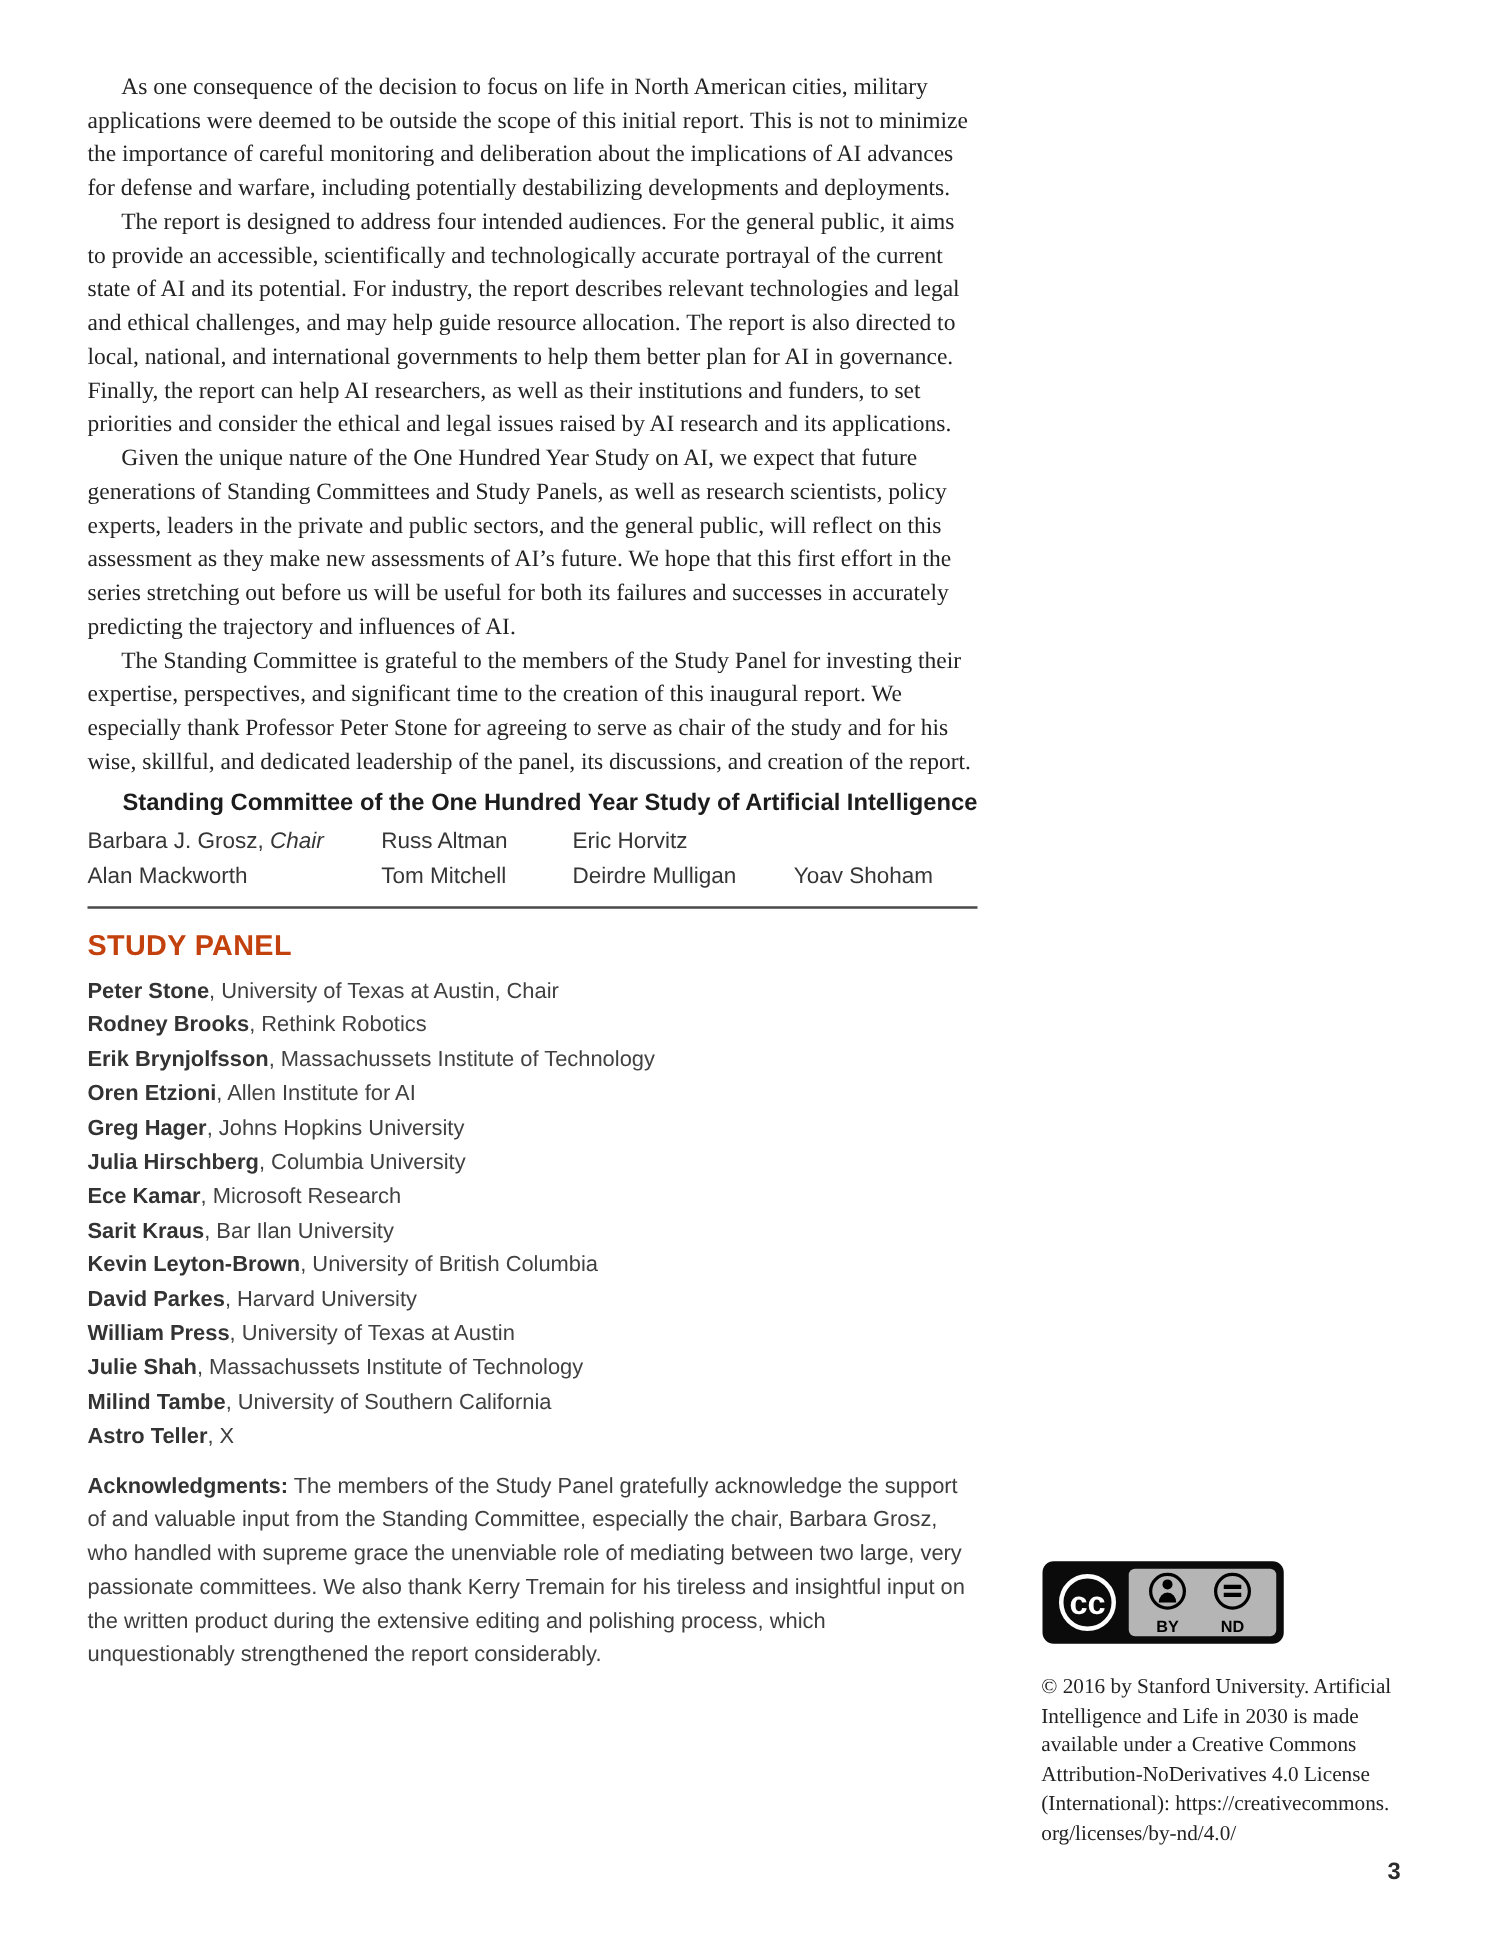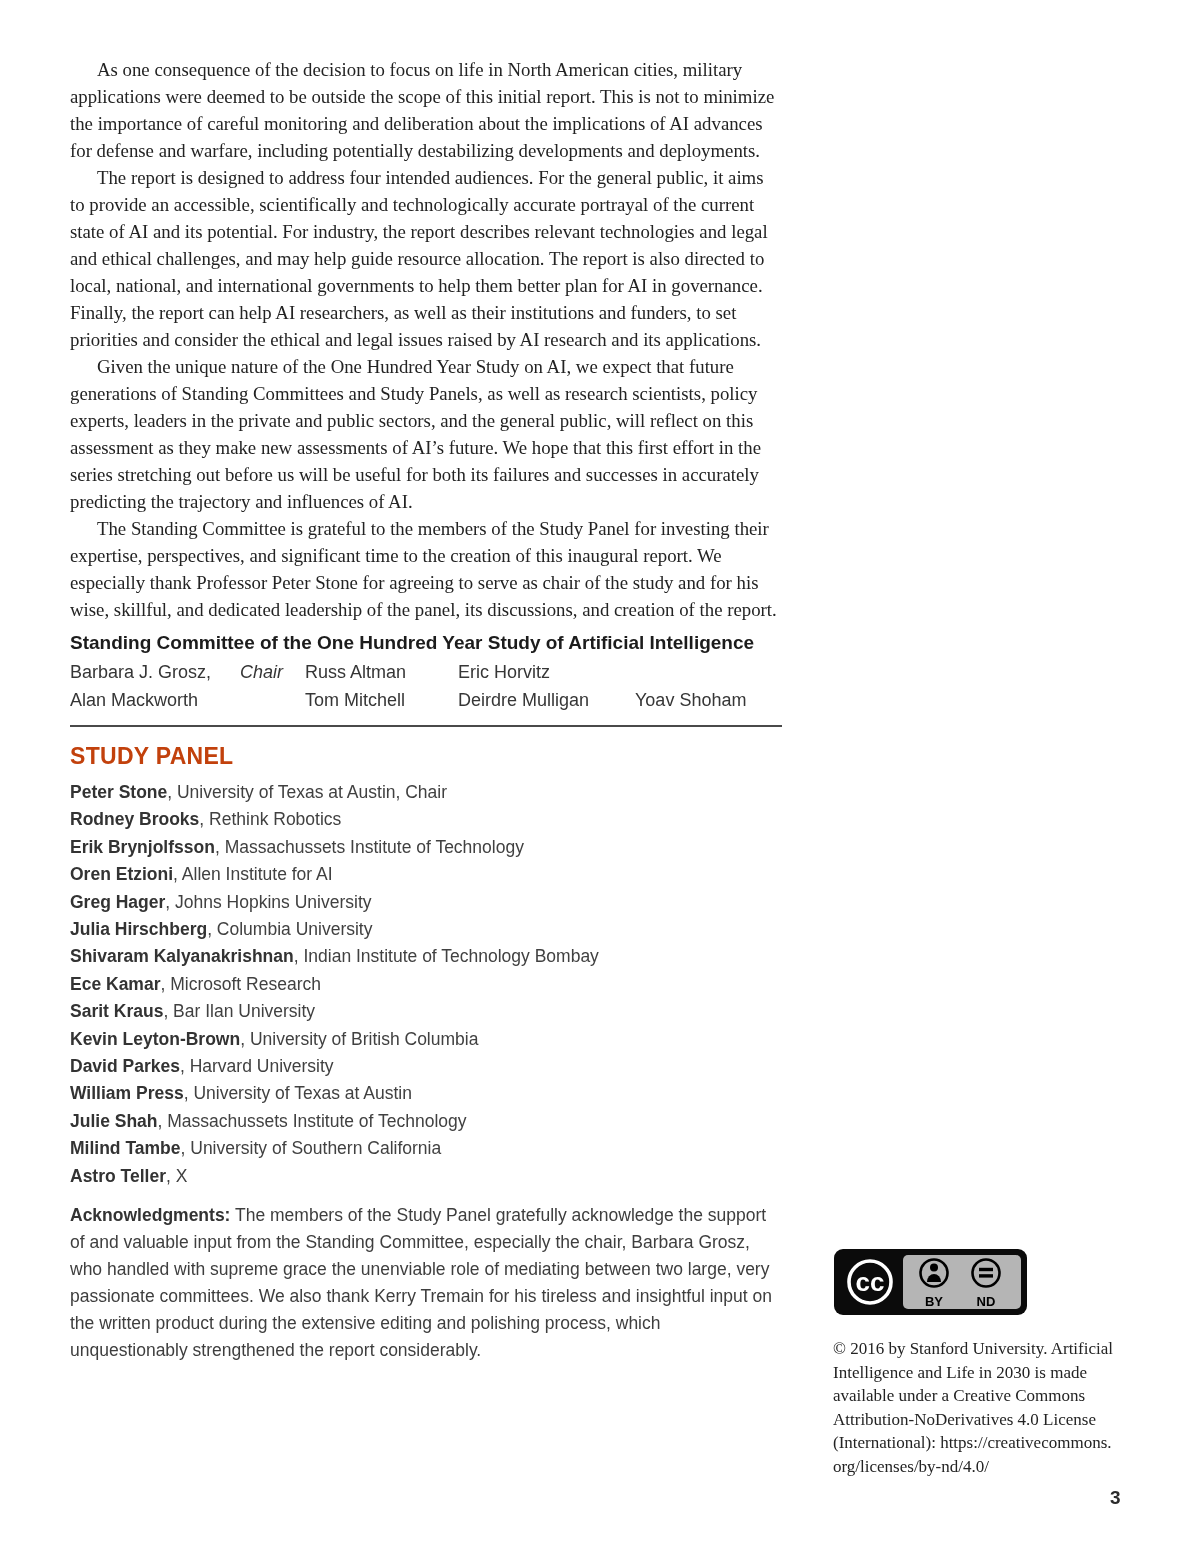--- a/index.html
+++ b/index.html
@@ -5,26 +5,26 @@
   html,body{margin:0;padding:0;}
   body{
     width:1200px;height:1555px;position:relative;background:#ffffff;
     font-family:"Liberation Sans",sans-serif;color:#2b2b2b;overflow:hidden;
   }
   .left-col{position:absolute;left:70px;top:56px;width:712px;}
   p.body-para{
     margin:0;font-family:"Liberation Serif",serif;font-size:18.8px;line-height:27px;
     color:#232323;text-indent:27px;
   }
-  .sc-heading{margin:9px 0 4px;font-size:19px;font-weight:bold;color:#1c1c1c;}
+  .sc-heading{margin:9px 0 4px;font-size:19px;font-weight:bold;color:#1c1c1c;text-align:right;}
   .sc-grid{
     display:grid;grid-template-columns:235px 153px 177px 1fr;
     font-size:18px;color:#363636;line-height:28px;
   }
-  .it{font-style:italic;margin-left:24px;}
+  .it{font-style:italic;}
   .divider{border:none;border-top:2px solid #4a4a4a;margin:11px 0 0;}
   .sp-heading{margin:16px 0 9px;font-size:23px;font-weight:bold;letter-spacing:.3px;}
   .panel-line{font-size:17.5px;line-height:27.4px;color:#414141;}
   .pname{font-weight:bold;color:#333333;}
   .ack{margin-top:12px;font-size:17.5px;line-height:27px;color:#3e3e3e;}
   .ack-label{font-weight:bold;color:#333333;}
   .cc-badge{position:absolute;left:833px;top:1248px;width:195px;height:68px;}
   .license-text{
     position:absolute;left:833px;top:1337px;width:312px;
     font-family:"Liberation Serif",serif;font-size:17px;line-height:23.5px;
@@ -59,21 +59,20 @@
 
   <div class="sp-heading" style="color:#c2410c">STUDY PANEL</div>
 
   <div>
     <div class="panel-line"><span class="pname">Peter Stone</span><span>, University of Texas at Austin, Chair</span></div>
     <div class="panel-line"><span class="pname">Rodney Brooks</span><span>, Rethink Robotics</span></div>
     <div class="panel-line"><span class="pname">Erik Brynjolfsson</span><span>, Massachussets Institute of Technology</span></div>
     <div class="panel-line"><span class="pname">Oren Etzioni</span><span>, Allen Institute for AI</span></div>
     <div class="panel-line"><span class="pname">Greg Hager</span><span>, Johns Hopkins University</span></div>
     <div class="panel-line"><span class="pname">Julia Hirschberg</span><span>, Columbia University</span></div>
-    <div class="panel-line"><span class="pname">Shivaram Kalyanakrishnan</span><span>, Indian Institute of Technology Bombay</span></div>
     <div class="panel-line"><span class="pname">Ece Kamar</span><span>, Microsoft Research</span></div>
     <div class="panel-line"><span class="pname">Sarit Kraus</span><span>, Bar Ilan University</span></div>
     <div class="panel-line"><span class="pname">Kevin Leyton-Brown</span><span>, University of British Columbia</span></div>
     <div class="panel-line"><span class="pname">David Parkes</span><span>, Harvard University</span></div>
     <div class="panel-line"><span class="pname">William Press</span><span>, University of Texas at Austin</span></div>
     <div class="panel-line"><span class="pname">Julie Shah</span><span>, Massachussets Institute of Technology</span></div>
     <div class="panel-line"><span class="pname">Milind Tambe</span><span>, University of Southern California</span></div>
     <div class="panel-line"><span class="pname">Astro Teller</span><span>, X</span></div>
   </div>
 

